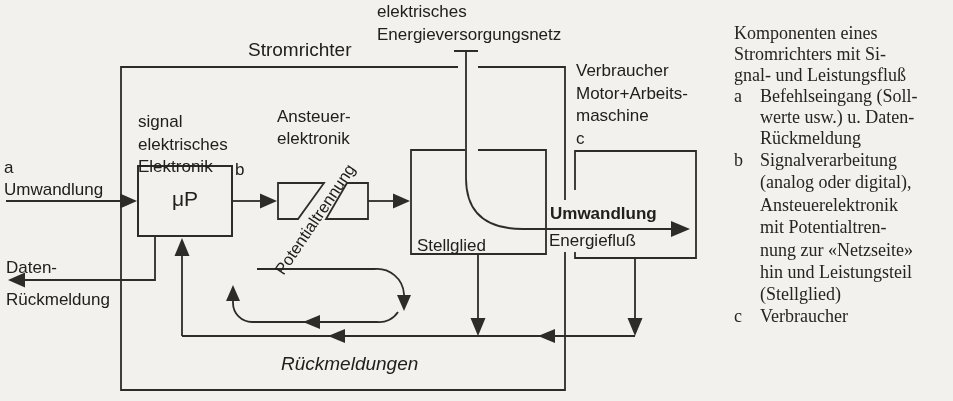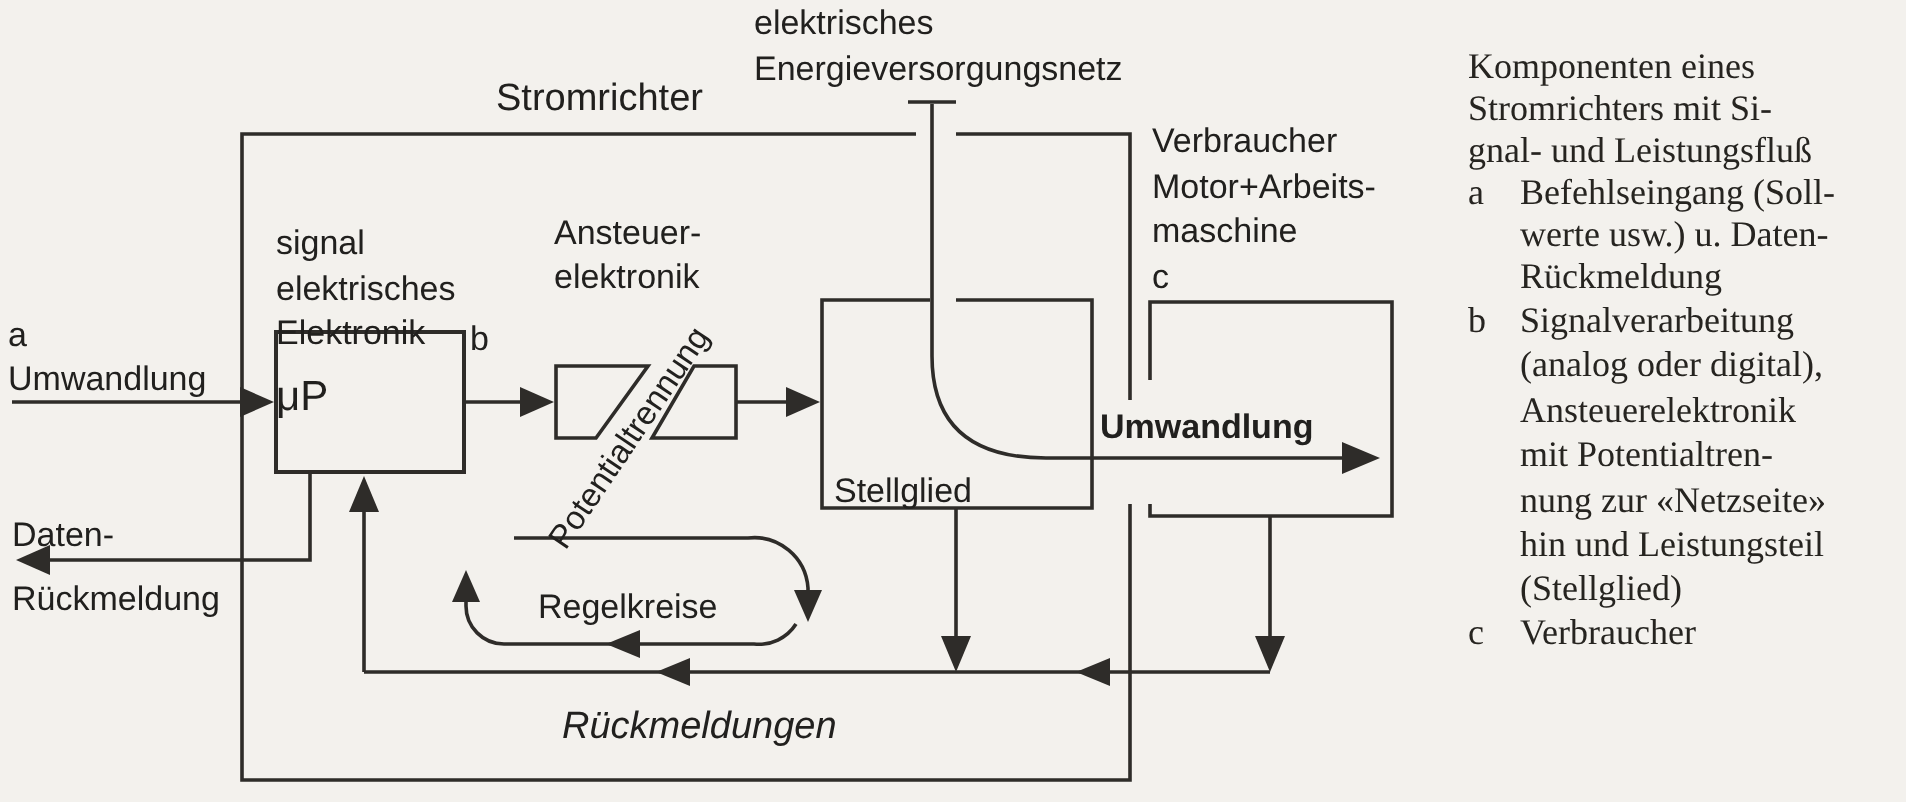--- a/index.html
+++ b/index.html
@@ -1,21 +1,21 @@
 <!DOCTYPE html>
 <html><head>
 <meta charset="utf-8">
 <style>
   html,body{margin:0;padding:0;}
   #page{position:relative;width:953px;height:401px;background:#f3f1ed;overflow:hidden;}
   .lbl{position:absolute;font-family:"Liberation Sans",sans-serif;font-size:17px;
        color:#21201e;line-height:22.5px;white-space:nowrap;}
   .lbl .ln{height:22.5px;}
   .big{font-size:19px;}
-  .mup{font-size:21px;width:94px;}
+  .mup{font-size:21px;width:94px;text-align:center;}
   .occlude{background:#f3f1ed;padding:0 2px 0 0;}
   .rot{width:170px;text-align:center;transform:rotate(-56deg);transform-origin:50% 50%;
        font-size:16.5px;}
   svg{position:absolute;left:0;top:0;}
   .caption{position:absolute;left:734px;top:23px;width:224px;
            font-family:"Liberation Serif","DejaVu Serif",serif;font-size:18px;
            color:#262420;line-height:21px;white-space:nowrap;}
   .cap-item{display:flex;}
   .cap-marker{width:26px;flex:0 0 26px;}
   .cap-lines{flex:1;}
@@ -117,22 +117,22 @@
   <div class="lbl" style="left:235px;top:159px;">b</div>
 
   <div class="lbl mup" style="left:138px;top:188px;">μP</div>
 
   <div class="lbl rot" style="left:230px;top:208px;">Potentialtrennung</div>
 
   <div class="lbl" style="left:417px;top:223px;margin-top:12px;">Stellglied</div>
 
   <div class="lbl" style="left:550px;top:203px;font-weight:bold;">Umwandlung</div>
 
+  <div class="lbl" style="left:549px;top:229.5px;">Energiefluß</div>
 
-  <div class="lbl" style="left:269px;top:293px;">Regelkreise</div>
 
   <div class="lbl" style="left:6px;top:257px;">Daten-</div>
   <div class="lbl occlude" style="left:6px;top:289px;">Rückmeldung</div>
 
   <div class="lbl big" style="left:281px;top:353px;font-style:italic;">Rückmeldungen</div>
 
   <div class="caption">
     <div>
       <div>Komponenten eines</div>
       <div>Stromrichters mit Si-</div>

